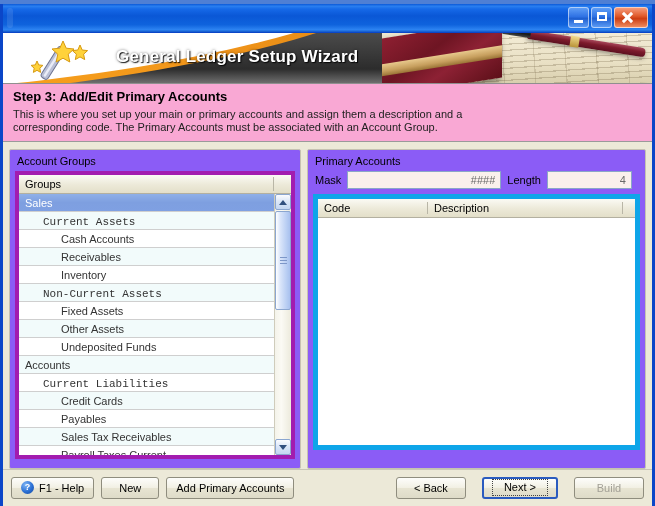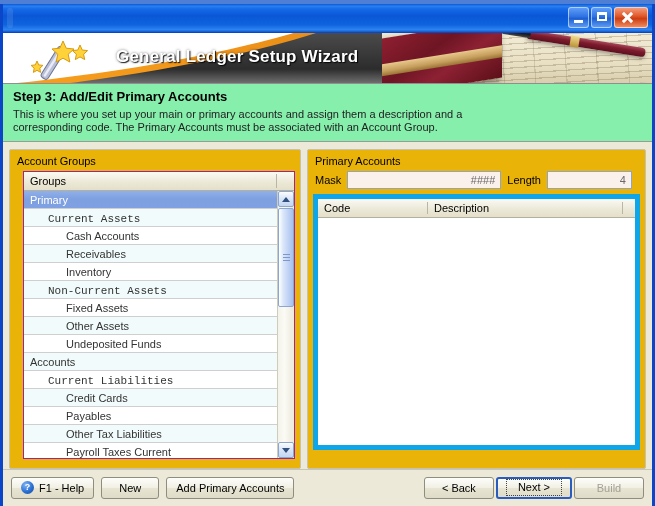--- a/index.html
+++ b/index.html
@@ -187,21 +187,21 @@
     text-shadow: 1px 1px 1px rgba(0,0,0,0.85), 0 0 3px rgba(0,0,0,0.5);
   }
   .wand {
     position: absolute;
     left: 20px; top: 6px;
     width: 72px; height: 44px;
   }
 
   
   .header {
-    background: #86efac;
+    background: #f9a8d4;
     border-bottom: 1px solid #9a9a9a;
     padding: 5px 10px 7px 10px;
   }
   .step-title {
     font-size: 13px;
     font-weight: bold;
     color: #000;
     margin: 0 0 4px 0;
   }
   .step-desc {
@@ -220,40 +220,39 @@
     box-sizing: border-box;
     display: flex;
     gap: 6px;
   }
 
   .groupbox {
     position: relative;
     box-sizing: border-box;
     border: 1px solid #c5c2b2;
     border-radius: 2px;
-    background: #eab308;
+    background: #8b5cf6;
     padding: 4px 5px 18px 5px;
   }
   .gb-left  { width: 292px; }
   .gb-right { flex: 1; }
   .gb-title {
     font-size: 11px;
     color: #000;
     margin: 1px 0 4px 2px;
   }
 
   
   .list-wrap {
     position: relative;
     height: 288px;
     box-sizing: border-box;
-    border: 1px solid #a21caf;
+    border: 4px solid #a21caf;
     background: #fff;
     overflow: hidden;
-    margin-left: 8px;
   }
   .list-header {
     height: 18px;
     background: linear-gradient(to bottom, #fbfaf4 0%, #ece9d8 55%, #e3dfc9 100%);
     border-bottom: 1px solid #b3b0a0;
     display: flex;
     align-items: center;
     padding-left: 6px;
     font-size: 11px;
     color: #000;
@@ -393,21 +392,21 @@
     display: flex;
     align-items: center;
     padding: 0 8px;
     box-sizing: border-box;
   }
   .footer .left-grp, .footer .right-grp {
     display: flex;
     align-items: center;
     gap: 7px;
   }
-  .footer .right-grp { margin-left: auto; gap: 2px; padding-left: 32px; }
+  .footer .right-grp { margin-left: auto; gap: 16px; padding-left: 32px; }
   .btn {
     height: 22px;
     min-width: 58px;
     box-sizing: border-box;
     background: linear-gradient(to bottom, #fdfdfb 0%, #f2f0e4 48%, #e7e4d2 52%, #dedbc8 100%);
     border: 1px solid #8f8d7e;
     border-radius: 3px;
     font-size: 11px;
     font-family: "Liberation Sans", sans-serif;
     color: #000;
@@ -495,34 +494,34 @@
   <div class="body">
 
     <div class="groupbox gb-left">
       <div class="gb-title">Account Groups</div>
       <div class="list-wrap">
         <div class="list-header">
           <span>Groups</span>
           <span class="sep"></span>
         </div>
         <div class="list-rows" id="group-rows">
-            <div class="row ind0 sel"><span class="lbl">Primary</span></div>
+            <div class="row ind0 sel"><span class="lbl">Sales</span></div>
             <div class="row ind1 alt"><span class="lbl">Current Assets</span></div>
             <div class="row ind2"><span class="lbl">Cash Accounts</span></div>
             <div class="row ind2 alt"><span class="lbl">Receivables</span></div>
             <div class="row ind2"><span class="lbl">Inventory</span></div>
             <div class="row ind1 alt"><span class="lbl">Non-Current Assets</span></div>
             <div class="row ind2"><span class="lbl">Fixed Assets</span></div>
             <div class="row ind2 alt"><span class="lbl">Other Assets</span></div>
             <div class="row ind2"><span class="lbl">Undeposited Funds</span></div>
             <div class="row ind0 alt"><span class="lbl">Accounts</span></div>
             <div class="row ind1"><span class="lbl">Current Liabilities</span></div>
             <div class="row ind2 alt"><span class="lbl">Credit Cards</span></div>
             <div class="row ind2"><span class="lbl">Payables</span></div>
-            <div class="row ind2 alt"><span class="lbl">Other Tax Liabilities</span></div>
+            <div class="row ind2 alt"><span class="lbl">Sales Tax Receivables</span></div>
             <div class="row ind2"><span class="lbl">Payroll Taxes Current</span></div>
           </div>
         <div class="vscroll">
           <div class="sb-btn sb-up">
             <span class="arw"></span>
           </div>
           <div class="sb-thumb">
             <span class="grip"></span>
           </div>
           <div class="sb-btn sb-down">

